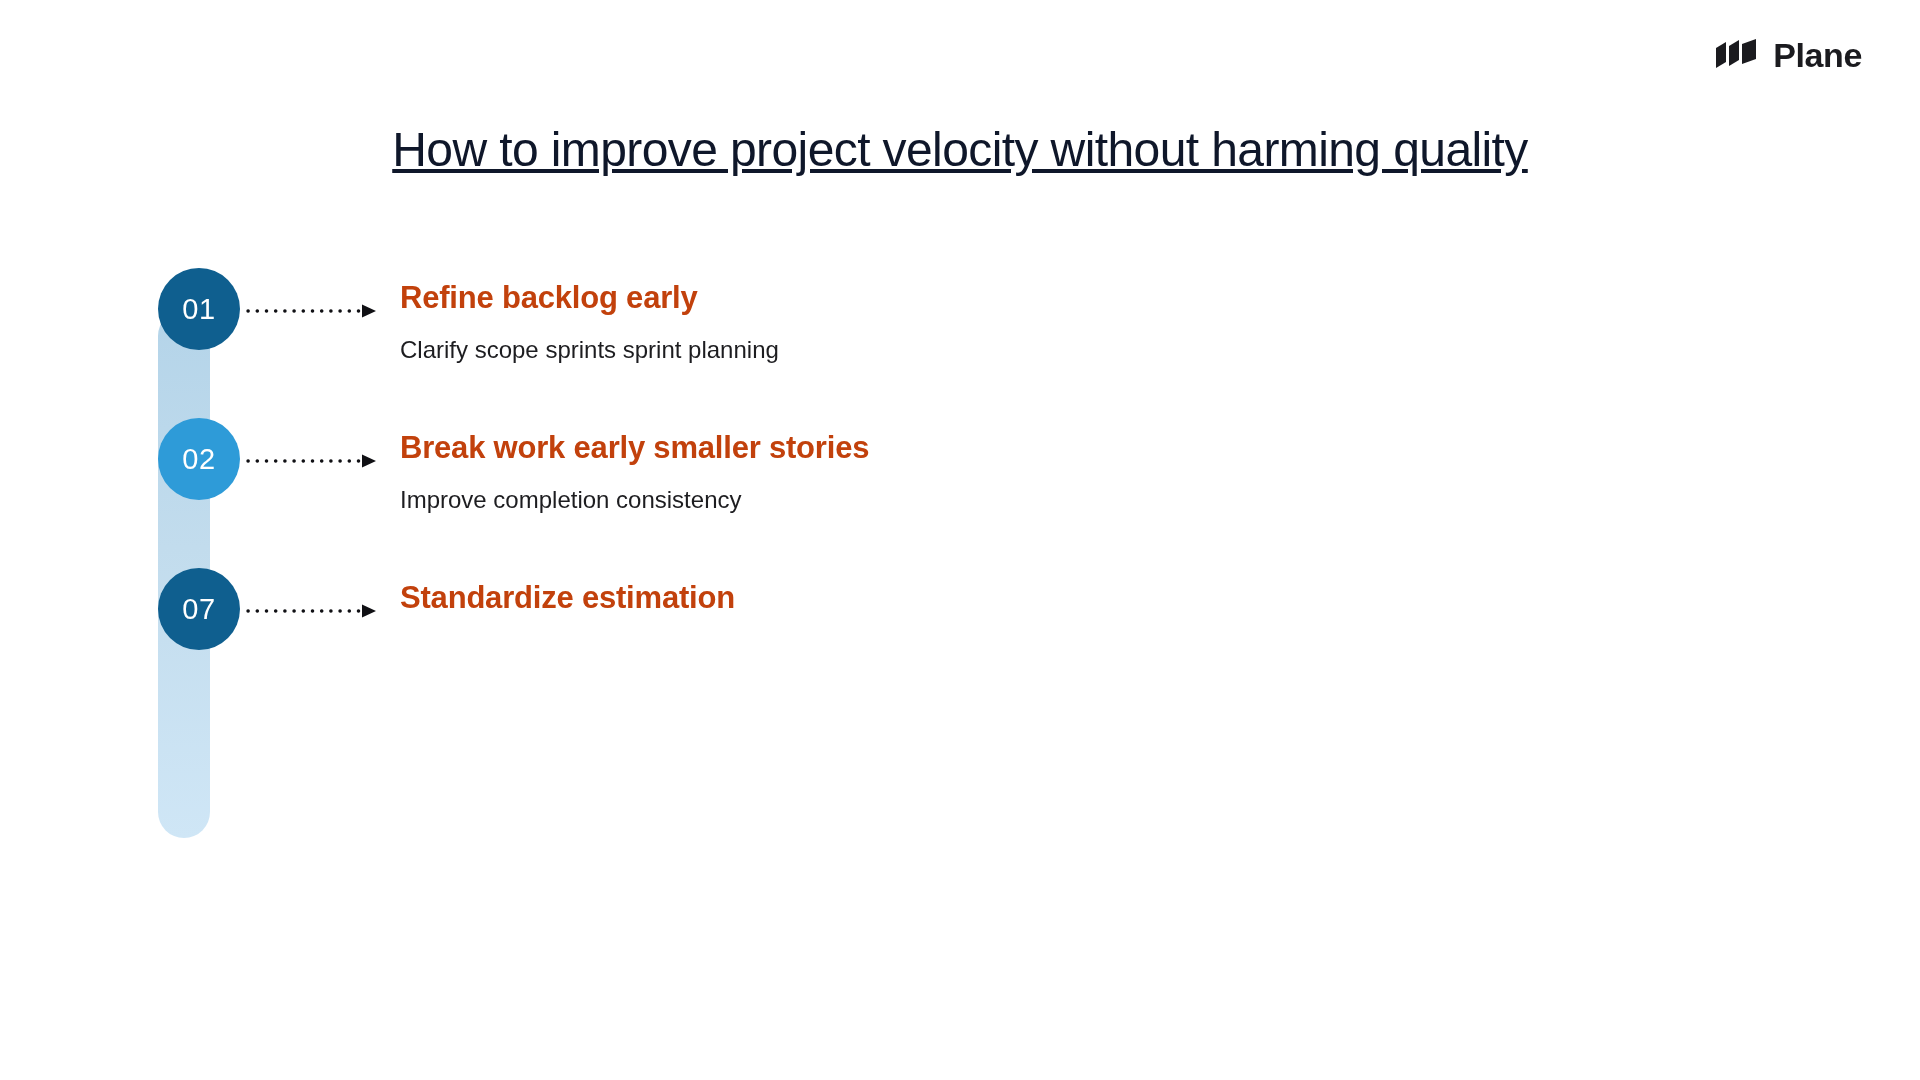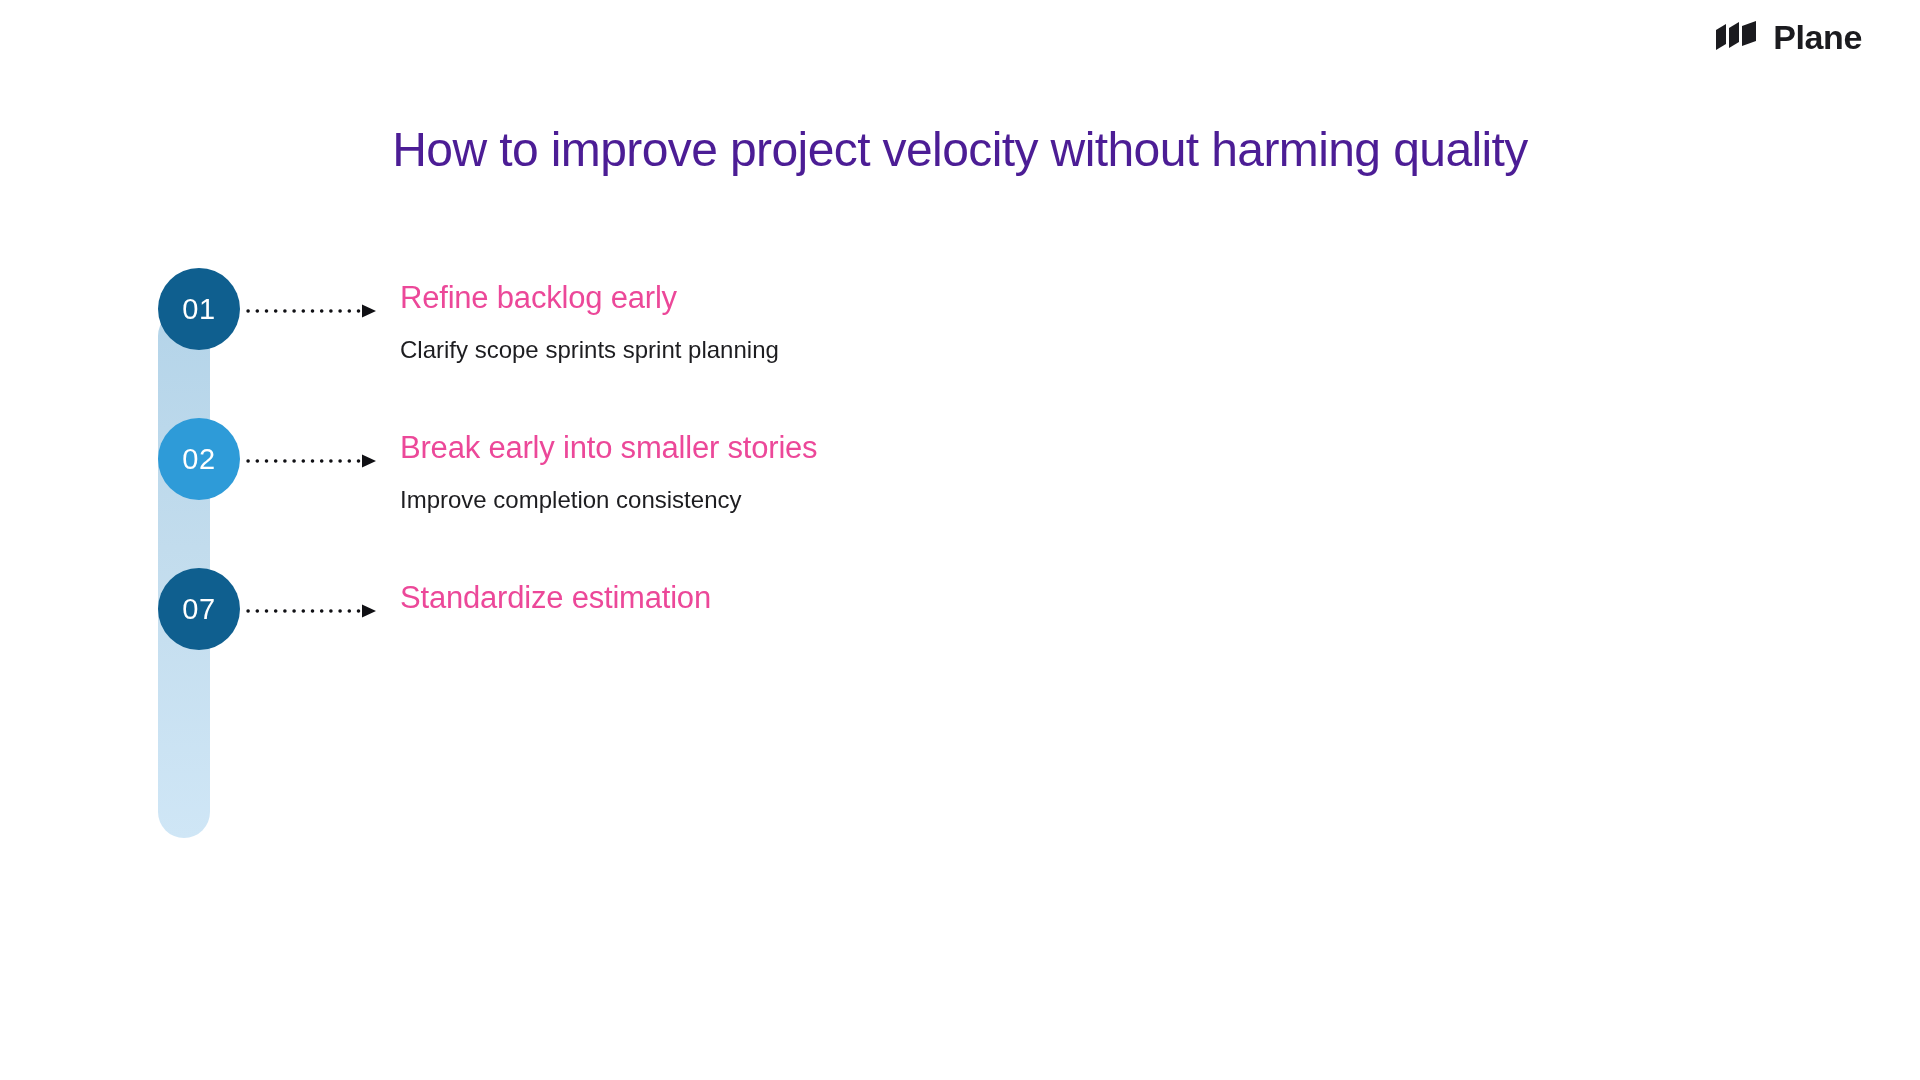--- a/index.html
+++ b/index.html
@@ -6,35 +6,36 @@
   html, body {
     width:1920px; height:1080px;
     background:#ffffff;
     font-family:"Liberation Sans", sans-serif;
     overflow:hidden;
   }
   .slide { position:relative; width:1920px; height:1080px; background:#fff; }
 
   
   .brand {
-    position:absolute; top:20px; right:58px;
+    position:absolute; top:38px; right:58px;
     display:flex; align-items:center; gap:13px;
   }
   .brand-mark { width:44px; height:32px; display:block; }
   .brand-name {
     font-size:34px; font-weight:600; color:#1b1b1f;
     letter-spacing:-0.4px; line-height:1;
   }
 
   
   .title {
     position:absolute; top:122px; left:0; width:100%;
     text-align:center;
-    font-size:48px; font-weight:400; color:#4c1d95;
+    font-size:48px; font-weight:400; color:#0f172a;
     letter-spacing:-0.6px;
+    text-decoration:underline;
   }
 
   
   .columns {
     position:absolute; top:270px; left:0; width:100%;
     display:flex;
   }
   .column { position:relative; width:50%; }
   .col-left  { padding-left:158px; }
   .col-right { padding-left:1058px; }
@@ -71,21 +72,21 @@
 
   .connector {
     position:relative; flex:0 0 142px;
     height:82px; margin-left:6px;
     display:flex; align-items:center;
   }
   .connector svg { display:block; }
 
   .texts { padding-left:12px; padding-top:10px; }
   .item-title {
-    font-size:31px; font-weight:400; color:#ec4899;
+    font-size:31px; font-weight:700; color:#c2410c;
     line-height:1.15; letter-spacing:-0.2px;
     white-space:nowrap;
   }
   .item-sub {
     margin-top:20px;
     font-size:24px; font-weight:400; color:#1d1d20;
     line-height:1.2; white-space:nowrap;
   }
 </style>
 </head>
@@ -127,21 +128,21 @@
 
       <div class="row">
         <div class="badge light">02</div>
         <div class="connector">
           <svg width="142" height="18" viewBox="0 0 142 18">
             <line x1="2" y1="9" x2="118" y2="9" stroke="#101014" stroke-width="3.4" stroke-linecap="round" stroke-dasharray="0.2 9"></line>
             <path d="M116 2.5 L130 9 L116 15.5 Z" fill="#101014"></path>
           </svg>
         </div>
         <div class="texts">
-          <div class="item-title">Break early into smaller stories</div>
+          <div class="item-title">Break work early smaller stories</div>
           <div class="item-sub">Improve completion consistency</div>
         </div>
       </div>
 
       <div class="row">
         <div class="badge dark">07</div>
         <div class="connector">
           <svg width="142" height="18" viewBox="0 0 142 18">
             <line x1="2" y1="9" x2="118" y2="9" stroke="#101014" stroke-width="3.4" stroke-linecap="round" stroke-dasharray="0.2 9"></line>
             <path d="M116 2.5 L130 9 L116 15.5 Z" fill="#101014"></path>

